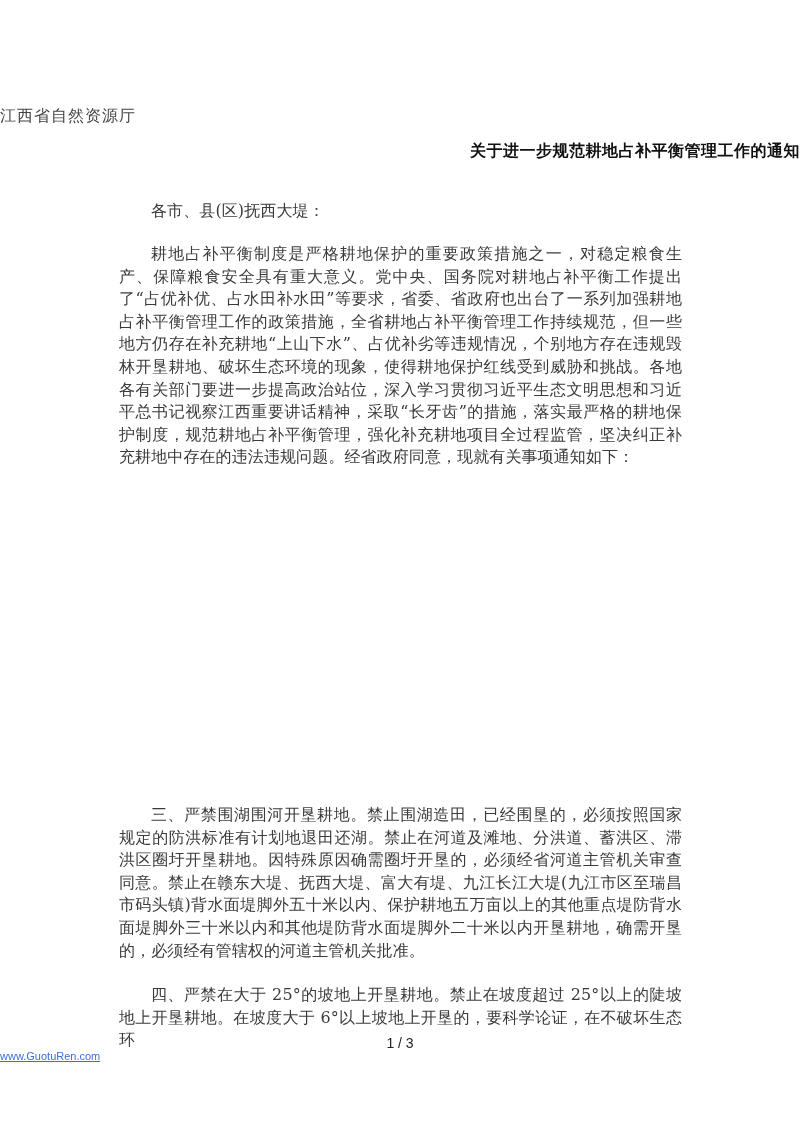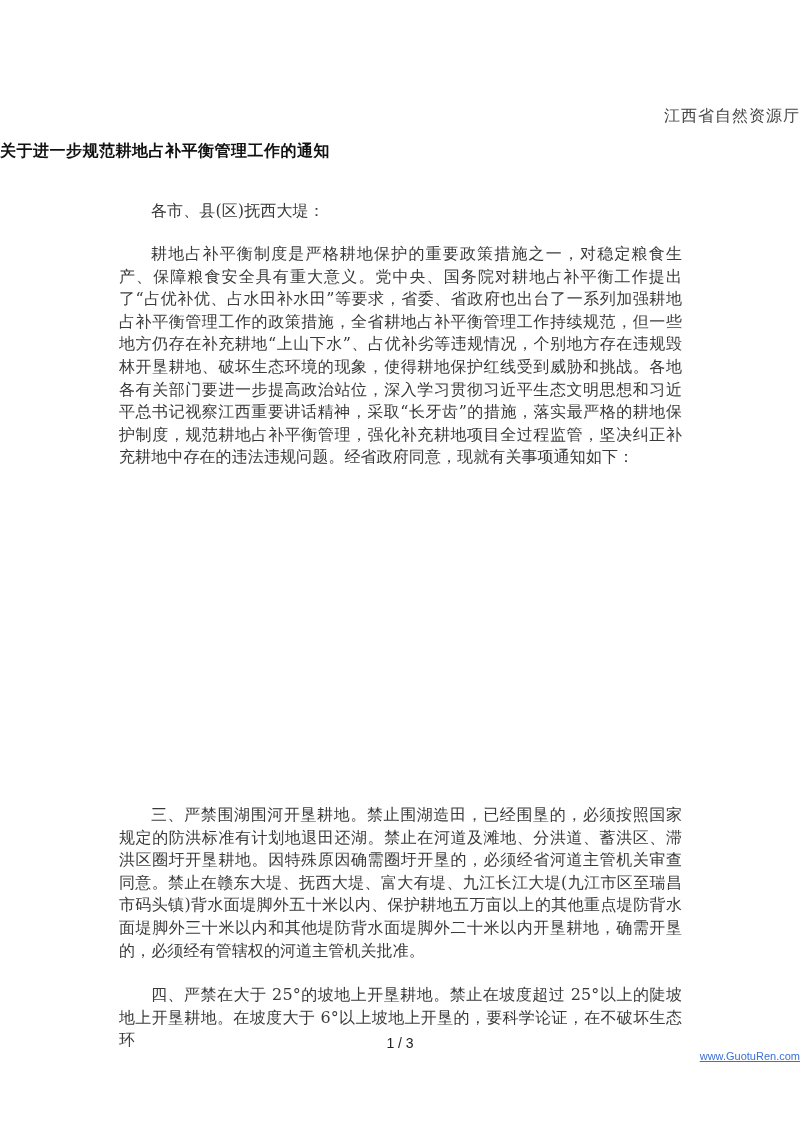--- a/index.html
+++ b/index.html
@@ -1,35 +1,35 @@
 <!DOCTYPE html>
 <html><head>
 <meta charset="utf-8">
 <style>
   html, body { margin: 0; padding: 0; background: #ffffff; }
   body { width: 800px; height: 1132px; position: relative; overflow: hidden;
          font-family: "DejaVu Serif", "Liberation Serif", serif; color: #333333; }
   .page { position: absolute; left: 0; top: 0; width: 800px; height: 1132px; }
-  .org { position: absolute; top: 106px; left: 0; width: 800px; text-align: right;
+  .org { position: absolute; top: 106px; left: 0; width: 800px; text-align: left;
          font-size: 16px; color: #444; letter-spacing: 1px; }
-  .title { position: absolute; top: 141px; left: 0; width: 800px; text-align: left;
+  .title { position: absolute; top: 141px; left: 0; width: 800px; text-align: right;
            font-family: "DejaVu Sans", "Liberation Sans", sans-serif; font-weight: bold;
            font-size: 16px; color: #111; letter-spacing: 0.5px; }
   .body { position: absolute; left: 119px; width: 563px; font-size: 16px; line-height: 22.6px;
           text-align: justify; text-justify: inter-character; letter-spacing: 0.1px; color: #3a3a3a; }
   .body p { margin: 0; text-indent: 2em; }
   .salutation { top: 200px; }
   .intro { top: 243px; }
   .s1 { top: 484px; }
   .s2 { top: 669px; }
   .s3 { top: 804px; }
   .s4 { top: 984px; }
   .footer-page { position: absolute; top: 1035px; left: 0; width: 800px; text-align: center;
                  font-family: "Liberation Sans", sans-serif; font-size: 14px; color: #222; }
-  .footer-link { position: absolute; top: 1050px; left: 0; width: 800px; text-align: right;
+  .footer-link { position: absolute; top: 1050px; left: 0; width: 800px; text-align: left;
                  font-family: "Liberation Sans", sans-serif; font-size: 11px; }
   .footer-link a { color: #3b6fd6; text-decoration: underline; }
 </style>
 </head>
 <body>
 
 <div class="page">
   <div class="org">江西省自然资源厅</div>
   <div class="title">关于进一步规范耕地占补平衡管理工作的通知</div>
 

